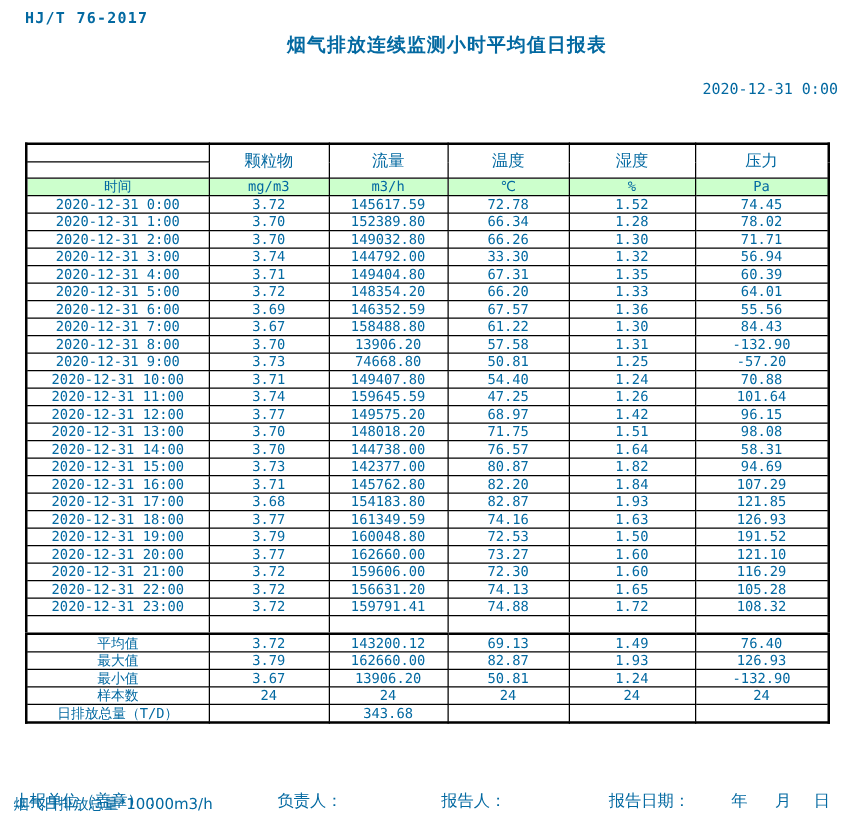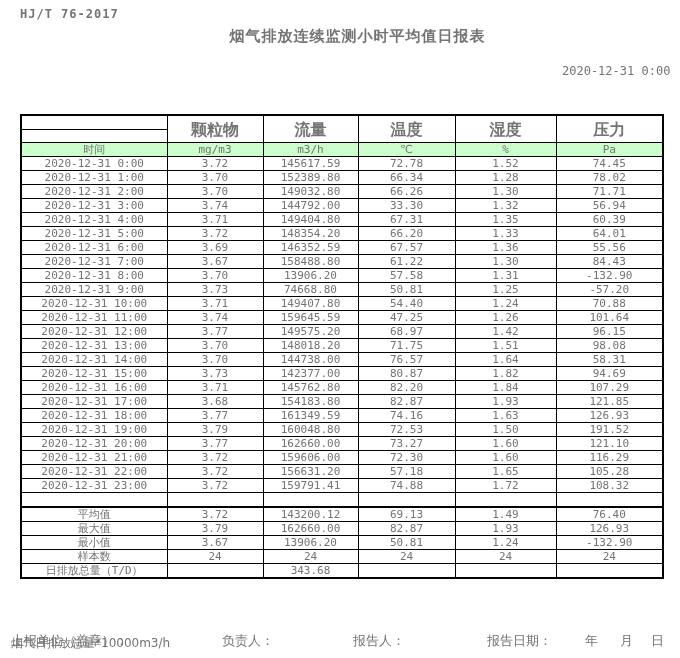--- a/index.html
+++ b/index.html
@@ -1,18 +1,18 @@
 <!DOCTYPE html>
 <html style="--green: #ccffcc;"><head>
 <meta charset="utf-8">
 <style>
   html,body{margin:0;padding:0;background:#fff;}
   .page{
     position:relative;width:680px;height:658px;background:#fff;
-    font-family:"DejaVu Sans","Liberation Sans",sans-serif;color:#737373;overflow:hidden;
+    font-family:"DejaVu Sans","Liberation Sans",sans-serif;color:#0369a1;overflow:hidden;
   }
   .doc-code{
     position:absolute;left:20px;top:7px;
     font-family:"DejaVu Sans Mono","Liberation Mono",monospace;
     font-size:12px;font-weight:bold;letter-spacing:1px;
   }
   .title{
     position:absolute;left:0;right:0;top:27px;text-align:center;text-indent:14px;
     font-size:15px;font-weight:bold;letter-spacing:1px;margin-left:21px;
   }
@@ -27,21 +27,21 @@
     border-collapse:collapse;table-layout:fixed;
     border:2px solid #000;
   }
   table.report th,table.report td{
     border:1px solid #000;padding:0;margin:0;text-align:center;vertical-align:middle;
     font-family:"DejaVu Sans Mono","DejaVu Sans",monospace;
     font-size:11px;line-height:13px;height:13px;overflow:hidden;white-space:nowrap;
   }
   tr.hdr-a td,tr.hdr-a th{height:13px;}
   tr.hdr-b td{height:12px;}
-  table.report th{font-weight:bold;font-size:16px;font-family:"DejaVu Sans","Liberation Sans",sans-serif;}
+  table.report th{font-weight:normal;font-size:13px;font-family:"DejaVu Sans","Liberation Sans",sans-serif;}
   tr.unit-row td{background:var(--green,#ccffcc);font-size:11px;}
   td.time-col{font-size:11px;}
   td.label-col{font-size:12px;font-family:"DejaVu Sans","Liberation Sans",sans-serif;}
   tr.spacer td{border-bottom:2px solid #000;height:13px;}
   .footer-note{position:absolute;left:11px;top:635px;font-size:12px;}
   .footer-line{position:absolute;left:0;top:632px;width:680px;font-size:13px;}
   .footer-line span{position:absolute;top:0;white-space:nowrap;}
   .f-stamp{left:11px;}
   .f-resp{left:222px;}
   .f-reporter{left:353px;}
@@ -264,21 +264,21 @@
           <td class="">3.72</td>
           <td class="">159606.00</td>
           <td class="">72.30</td>
           <td class="">1.60</td>
           <td class="">116.29</td>
         </tr>
         <tr>
           <td class="time-col">2020-12-31 22:00</td>
           <td class="">3.72</td>
           <td class="">156631.20</td>
-          <td class="">57.18</td>
+          <td class="">74.13</td>
           <td class="">1.65</td>
           <td class="">105.28</td>
         </tr>
         <tr>
           <td class="time-col">2020-12-31 23:00</td>
           <td class="">3.72</td>
           <td class="">159791.41</td>
           <td class="">74.88</td>
           <td class="">1.72</td>
           <td class="">108.32</td>

